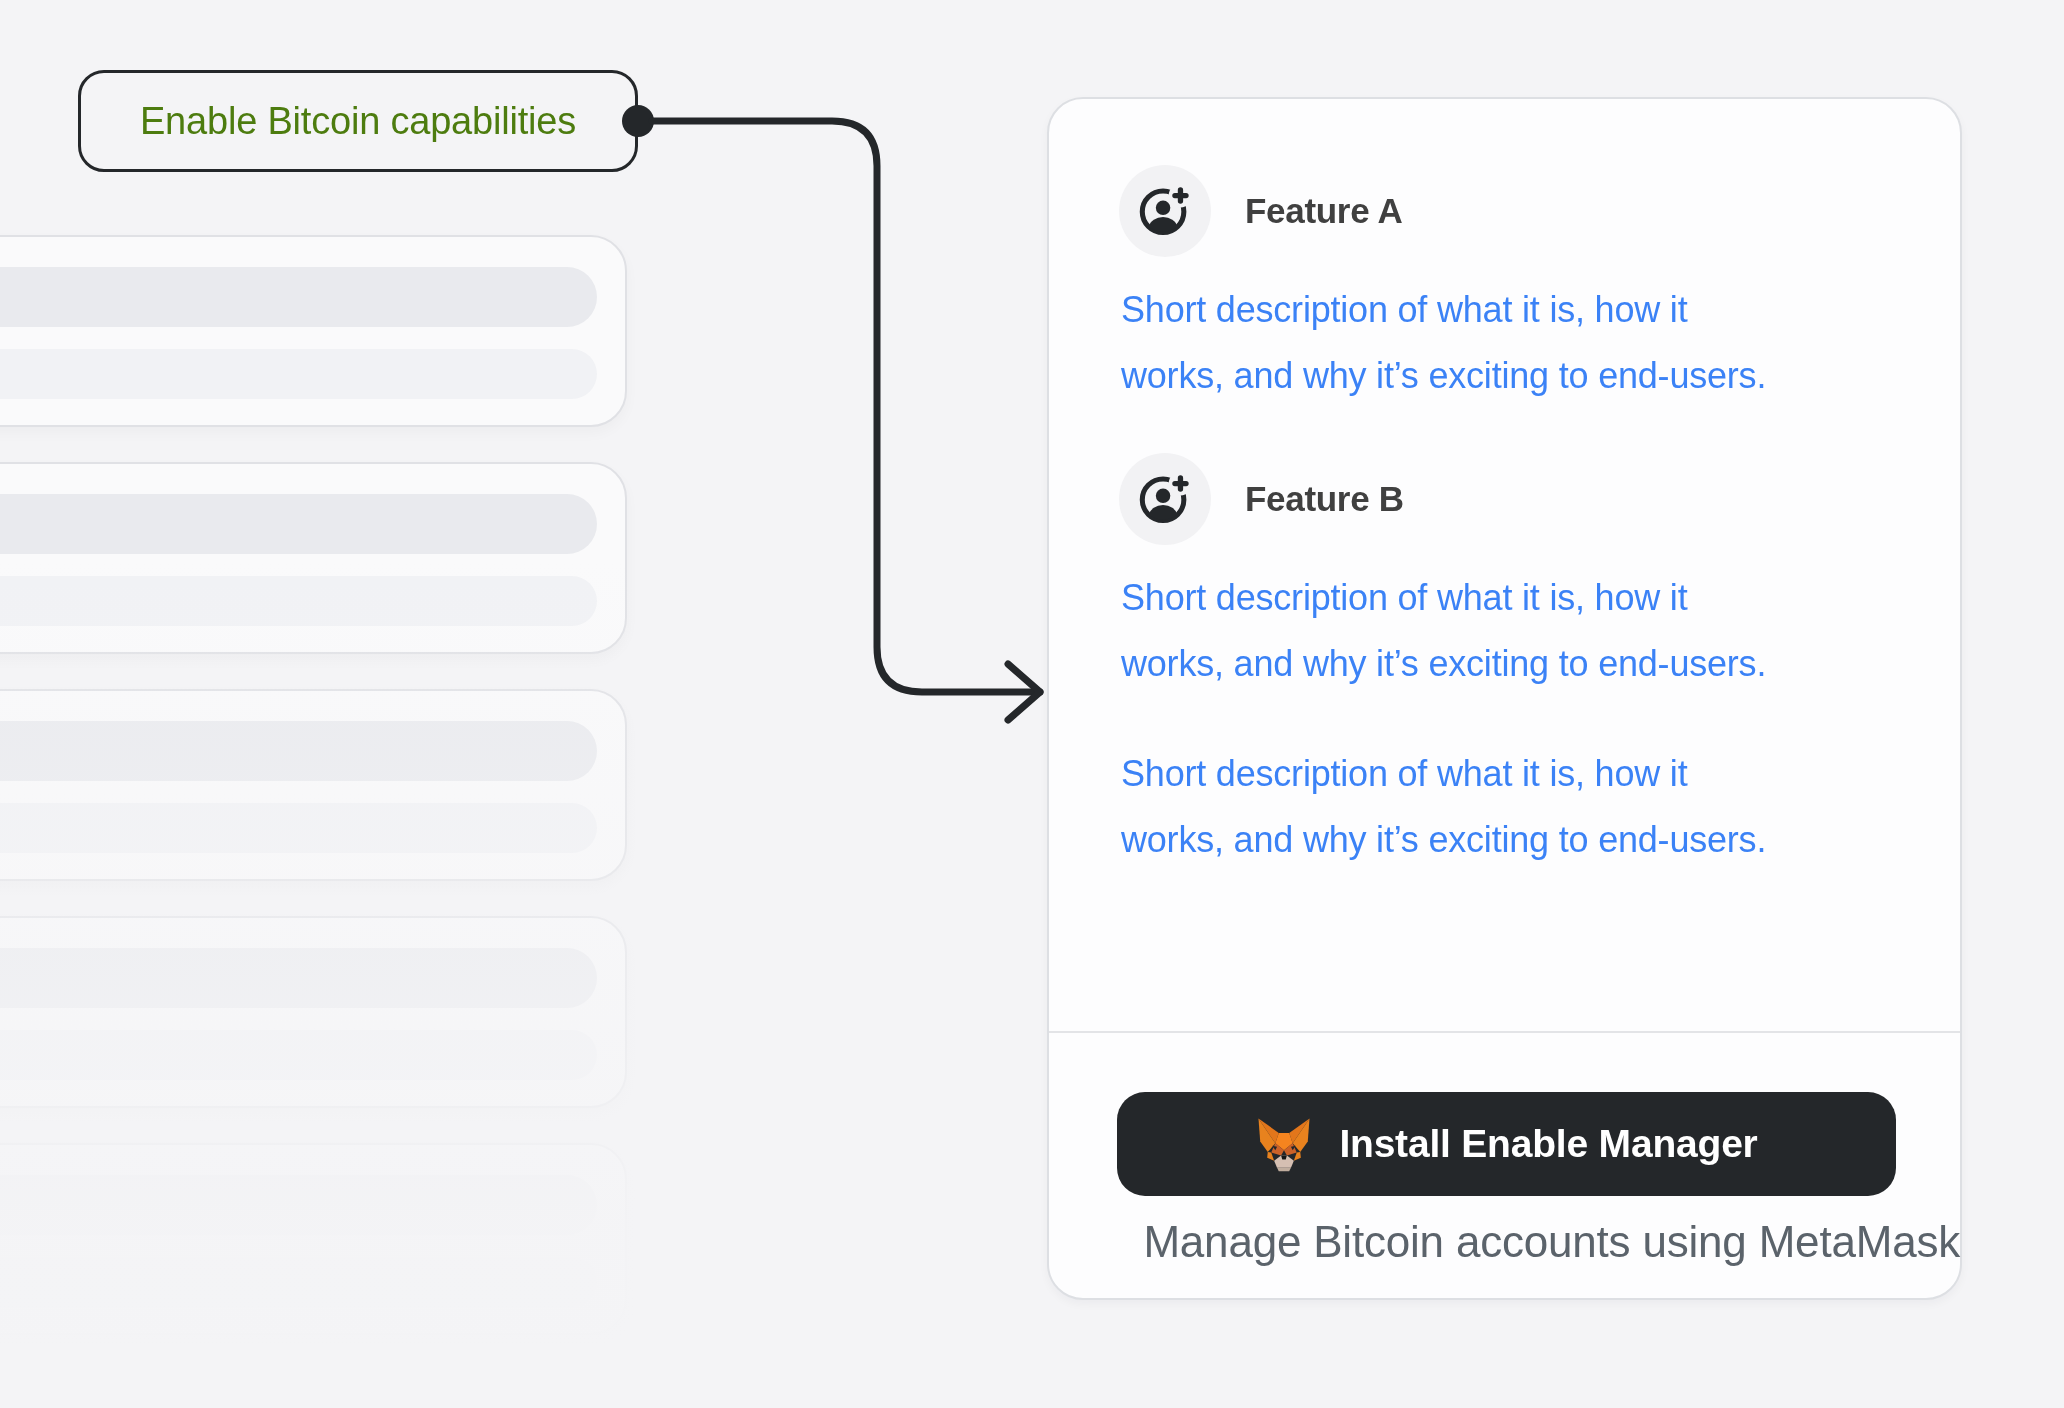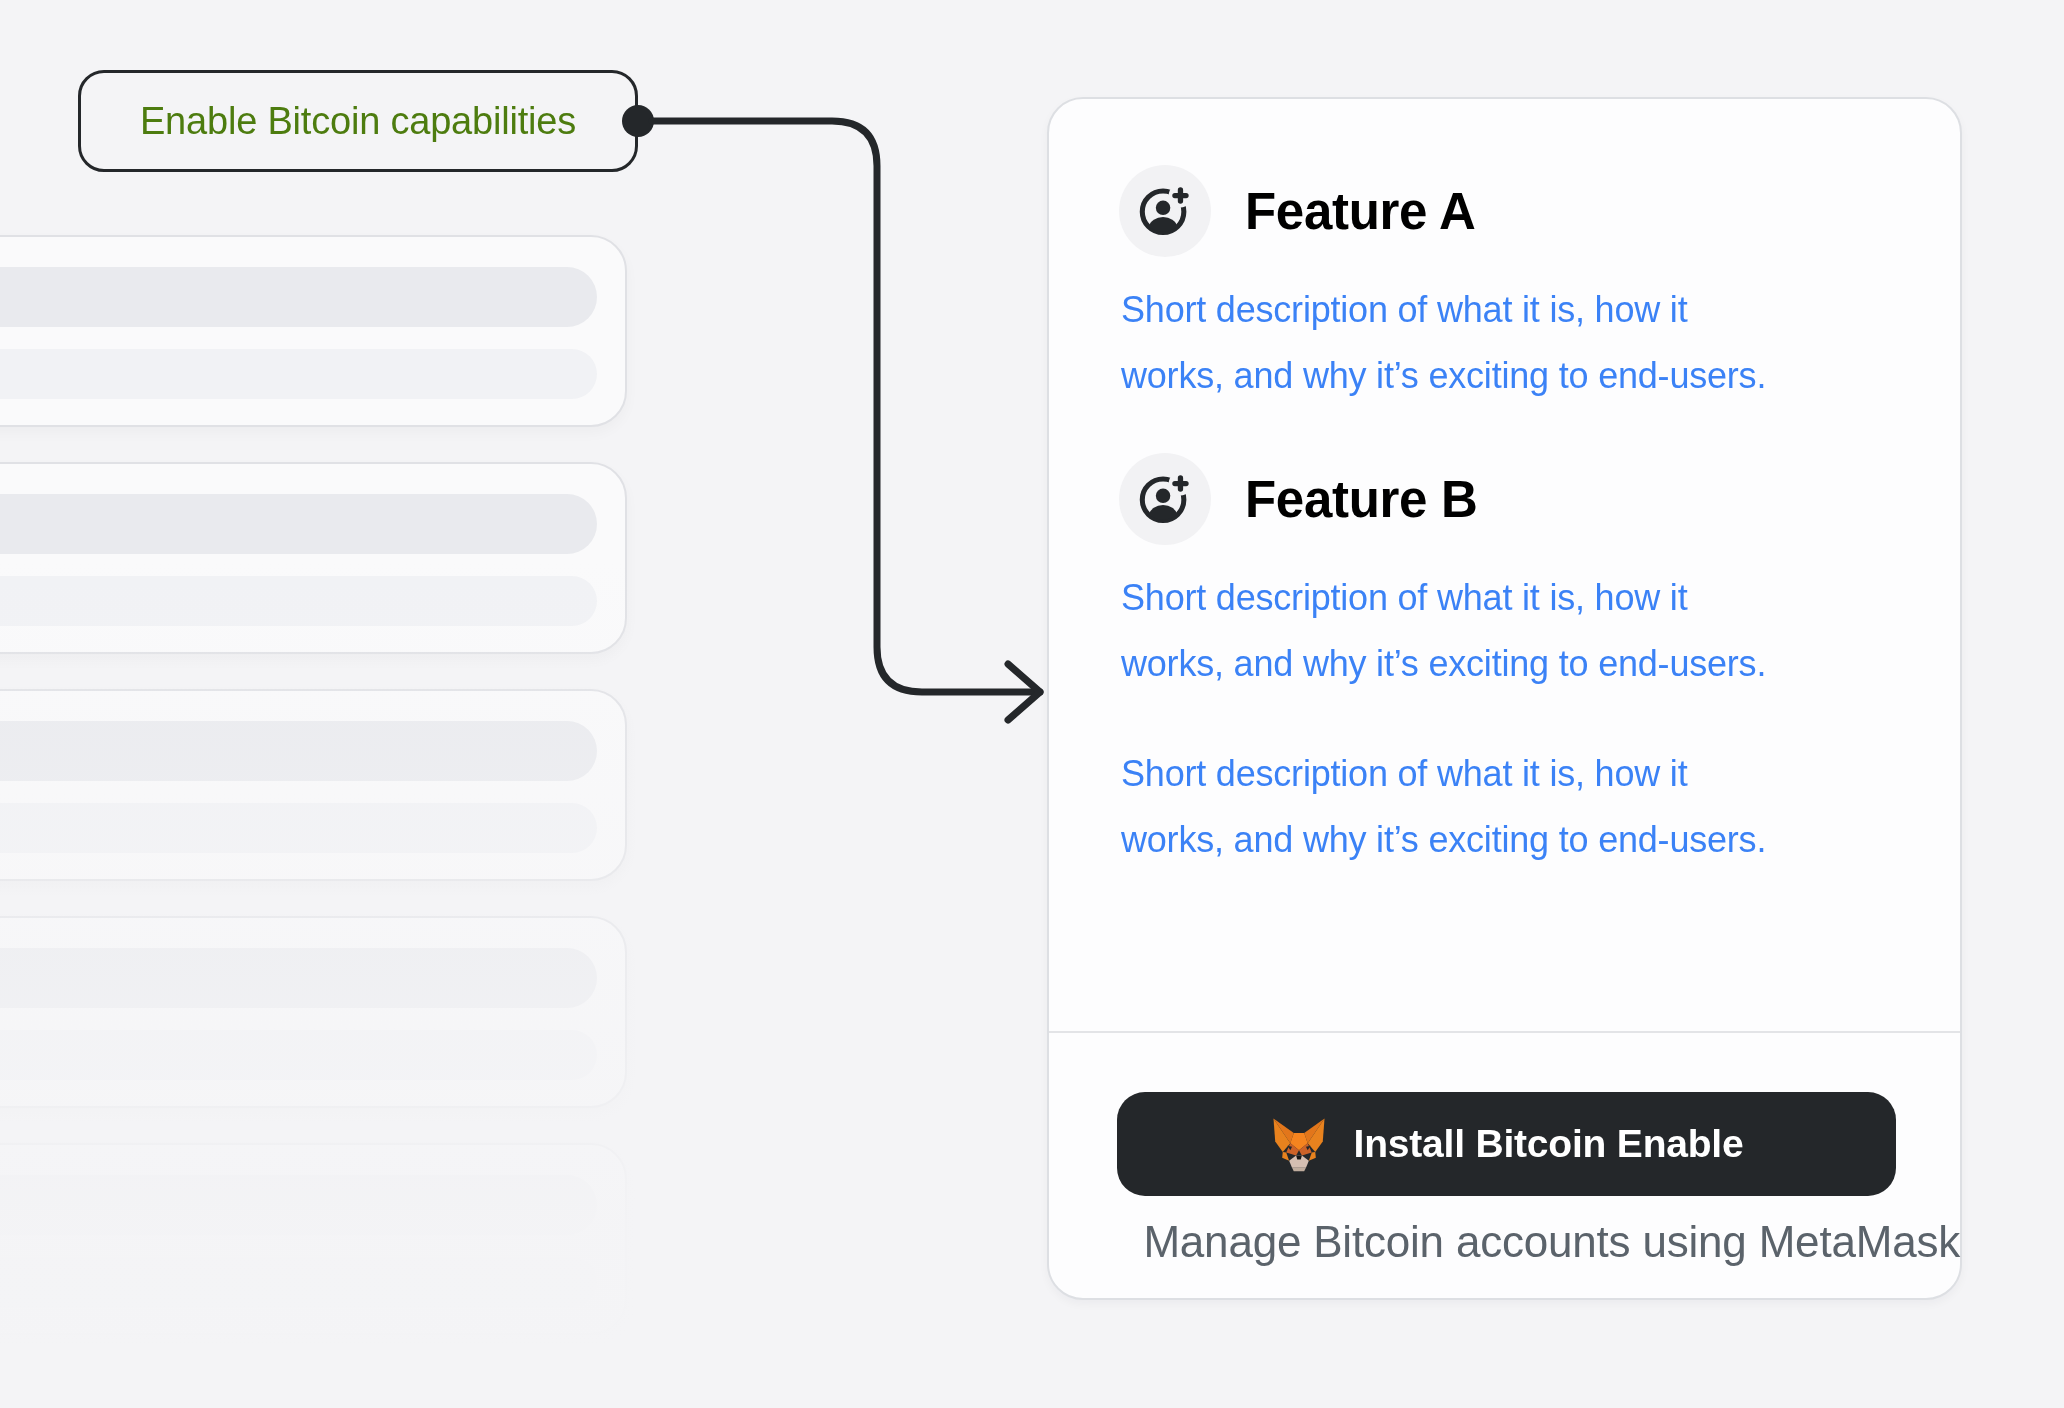--- a/index.html
+++ b/index.html
@@ -29,21 +29,21 @@
   
   .panel{position:absolute;left:1047px;top:97px;width:915px;height:1203px;box-sizing:border-box;
     background:#fdfdfe;border:2px solid #dddfe3;border-radius:36px;
     box-shadow:0 4px 10px rgba(30,30,40,0.04);}
   .panel-features{padding:66px 64px 0 70px;}
   .feature{margin-bottom:44px;}
   .feature-head{display:flex;align-items:center;gap:34px;height:92px;}
   .icon-circle{width:92px;height:92px;border-radius:50%;background:#f2f2f4;flex:0 0 auto;
     display:flex;align-items:center;justify-content:center;}
   .icon-circle svg{width:58px;height:58px;display:block;}
-  .feature-title{font-size:51px;font-weight:700;color:#000000;letter-spacing:-0.3px;}
+  .feature-title{font-size:35px;font-weight:700;color:#404040;letter-spacing:-0.3px;}
   .feature-desc{margin:20px 0 0 2px;font-size:36px;line-height:66px;color:#3b82f6;letter-spacing:-0.2px;}
   .feature-desc span{display:block;white-space:nowrap;}
   .divider{position:absolute;left:0;right:0;top:932px;height:2px;background:#e3e4e7;}
   .install-btn{position:absolute;left:68px;top:993px;width:779px;height:104px;border:none;cursor:pointer;
     background:#24272a;border-radius:28px;display:flex;align-items:center;justify-content:center;gap:26px;}
   .install-btn svg{width:58px;height:55px;display:block;}
   .install-btn span{color:#ffffff;font-size:39px;font-weight:700;letter-spacing:-0.2px;white-space:nowrap;}
   .panel-caption{position:absolute;left:0;top:1118px;width:100%;text-align:right;
     font-size:44px;color:#5b636b;letter-spacing:-0.2px;}
 </style>
@@ -148,19 +148,19 @@
         <polygon points="35,45 50,57 45,66 28,61" fill="#CC6228"></polygon>
         <polygon points="65,45 50,57 55,66 72,61" fill="#CC6228"></polygon>
         <polygon points="22,60 28,61 33,75 21,70" fill="#E8821E"></polygon>
         <polygon points="78,60 72,61 67,75 79,70" fill="#E8821E"></polygon>
         <polygon points="30,49 38,51 35,57" fill="#24272a"></polygon>
         <polygon points="70,49 62,51 65,57" fill="#24272a"></polygon>
         <polygon points="33,75 45,66 55,66 67,75 62,87 38,87" fill="#D5BFB2"></polygon>
         <polygon points="38,87 62,87 59,93 41,93" fill="#C0AD9E"></polygon>
         <polygon points="45,66 55,66 53,73 47,73" fill="#161616"></polygon>
       </svg>
-      <span>Install Bitcoin Enable</span>
+      <span>Install Enable Manager</span>
     </button>
 
     <div class="panel-caption">Manage Bitcoin accounts using MetaMask</div>
   </div>
 
 </div>
 
 </body></html>

